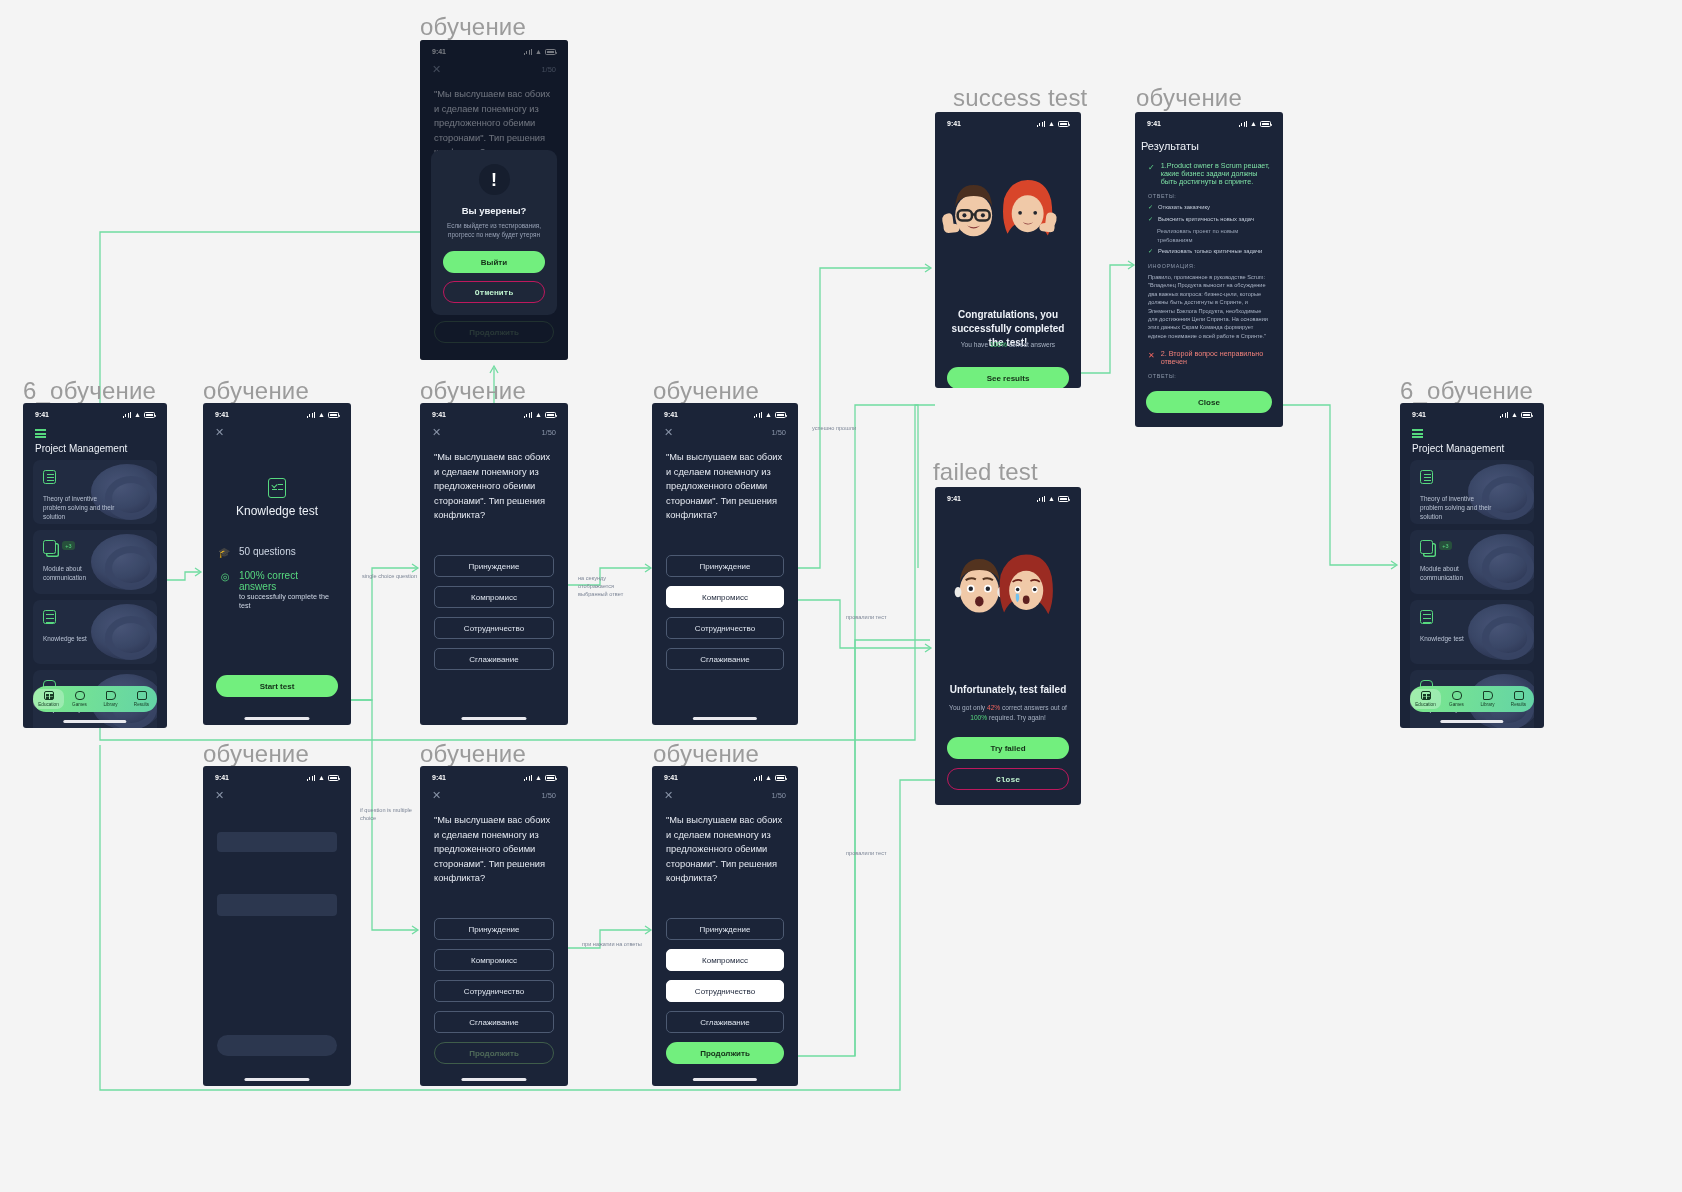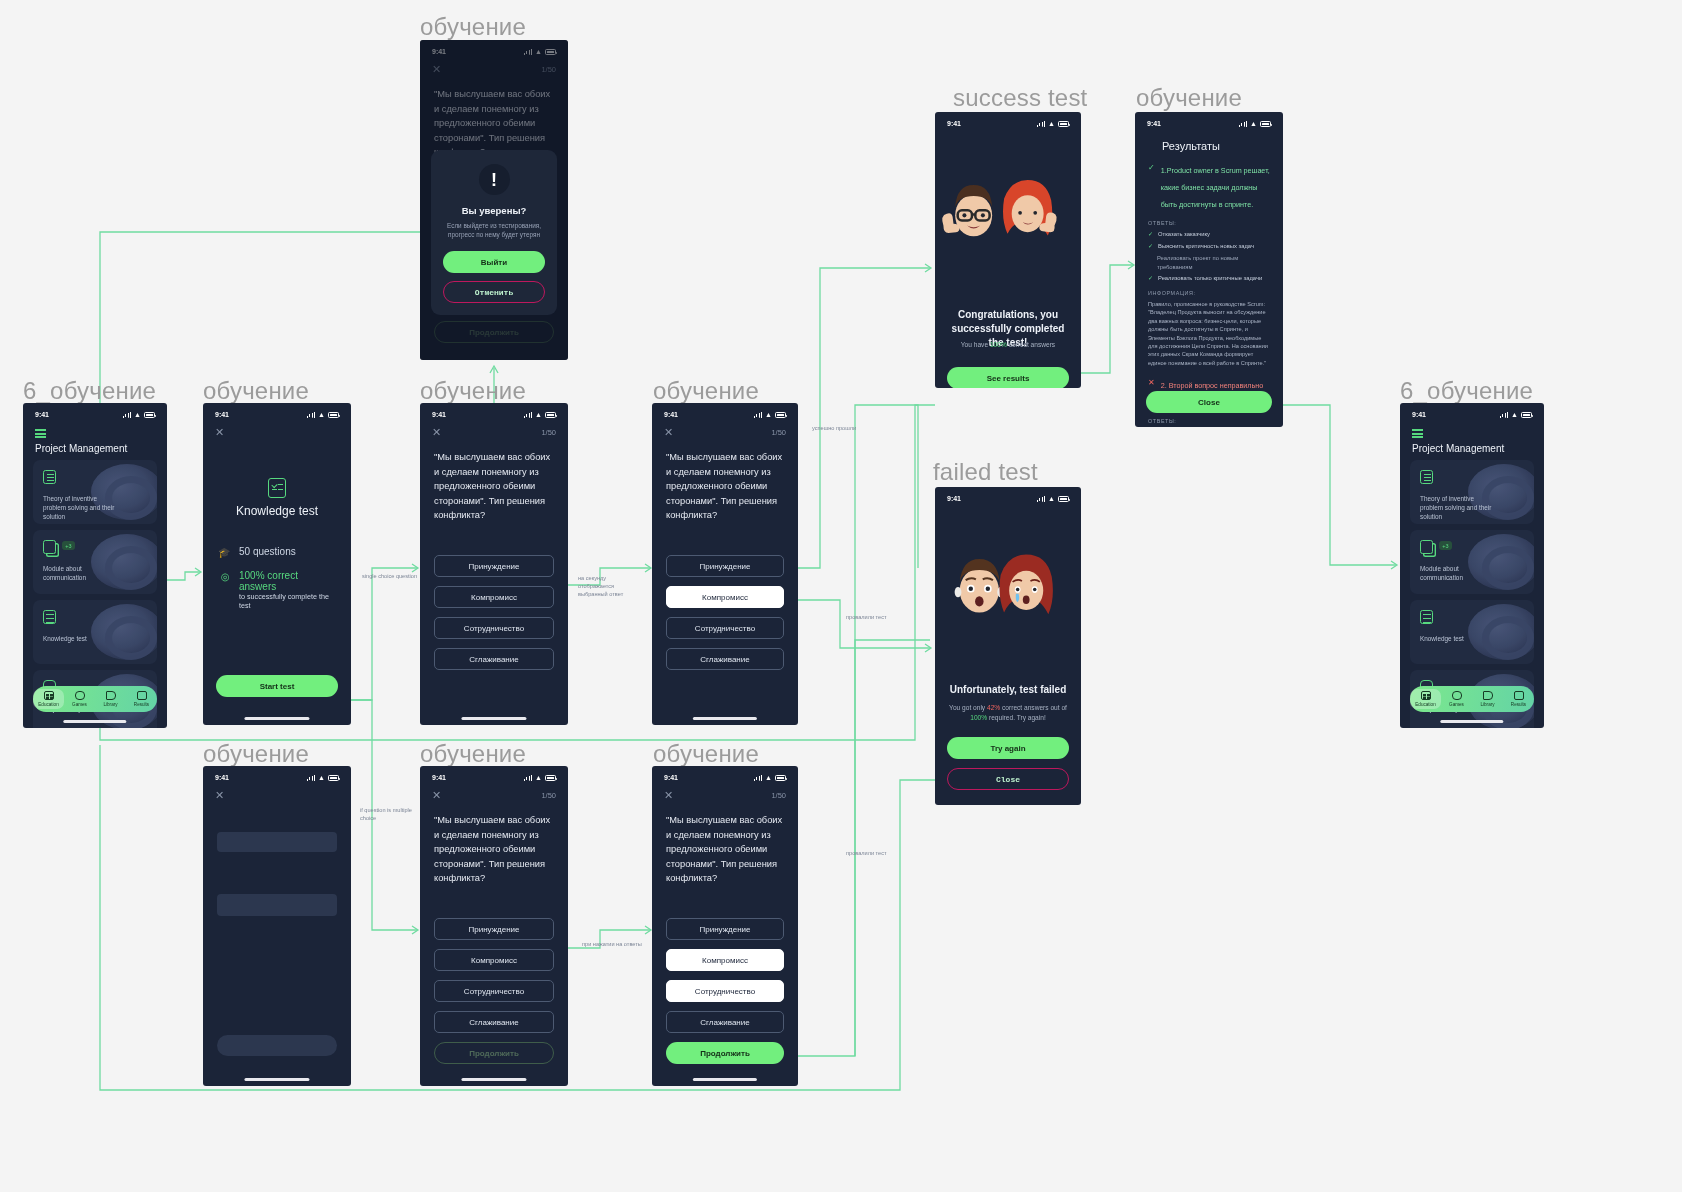--- a/index.html
+++ b/index.html
@@ -154,27 +154,27 @@
   .memoji-wrap { position:absolute; left:0; right:0; top:62px; height:100px;
      display:flex; align-items:center; justify-content:center; gap:-6px; }
   .congrats-title { position:absolute; left:12px; right:12px; top:196px;
     text-align:center; font-size:10px; line-height:14px; color:#eef2f8; font-weight:600; }
   .congrats-sub { position:absolute; left:14px; right:14px; top:228px;
     text-align:center; font-size:6.6px; line-height:9.5px; color:#a7b1c2; }
   .pct-green { color:#57d97f; }
   .pct-red { color:#f0655f; }
 
   
-  .res-title { font-size:11px; color:#eef2f8; padding:10px 27px 0; }
+  .res-title { font-size:11px; color:#eef2f8; padding:10px 6px 0; }
   .res-block { padding:0 13px; }
   .res-q { display:flex; gap:6px; margin-top:10px; }
   .res-tick { font-size:8px; line-height:11px; flex:none; }
   .res-tick.ok { color:#5fd98a; }
   .res-tick.no { color:#f0655f; }
-  .res-qtext { font-size:7.2px; line-height:17px; }
+  .res-qtext { font-size:7.2px; line-height:8px; }
   .res-qtext.ok { color:#7fe3a6; }
   .res-qtext.no { color:#f0807a; }
   .res-cap { font-size:5.4px; letter-spacing:.6px; color:#8d98ab; margin:7px 0 4px; }
   .res-ans { display:flex; gap:5px; margin-bottom:3px; align-items:flex-start; }
   .res-ans .tk { color:#5fd98a; font-size:6px; line-height:9px; flex:none; }
   .res-ans .tx { font-size:5.8px; line-height:8.5px; color:#c6cfdd; }
   .res-ans .tx.plain { color:#9aa5b8; padding-left:9px; }
   .res-info { font-size:5.6px; line-height:8.4px; color:#aab4c6; }
   .skel-bar { position:absolute; left:14px; right:14px; border-radius:4px; background:#2c374f; }
 
@@ -406,21 +406,21 @@
         <path d="M51 39 q6 -3 11 1" stroke="#6a2018" stroke-width="2" fill="none"></path>
         <ellipse cx="46" cy="61" rx="4" ry="5" fill="#5e2020"></ellipse>
         <path d="M34 54 q-1 8 2 10 q3 -3 1 -10z" fill="#6fc2f0"></path>
       </svg>
     </div>
     <div class="congrats-title" style="top:196px;">Unfortunately, test failed</div>
     <div class="congrats-sub" style="top:216px;">
       <span>You got only </span><span class="pct-red">42%</span><span> correct answers out of </span><span class="pct-green">100%</span><span> required. Try again!</span>
     </div>
     <div style="position:absolute;left:12px;right:12px;top:250px;">
-      <div class="btn-pill btn-green" style="margin-bottom:9px;">Try again</div>
+      <div class="btn-pill btn-green" style="margin-bottom:9px;">Try failed</div>
       <div class="btn-pill btn-outline-green">Close</div>
     </div>
   </div>
 
   <div class="phone" style="left:23px;top:403px;width:144px;height:325px;">
     <div class="statusbar">
       <span>9:41</span>
       <span class="sb-icons">
         <i class="sig"></i>
         <span class="wifi">▲</span>

